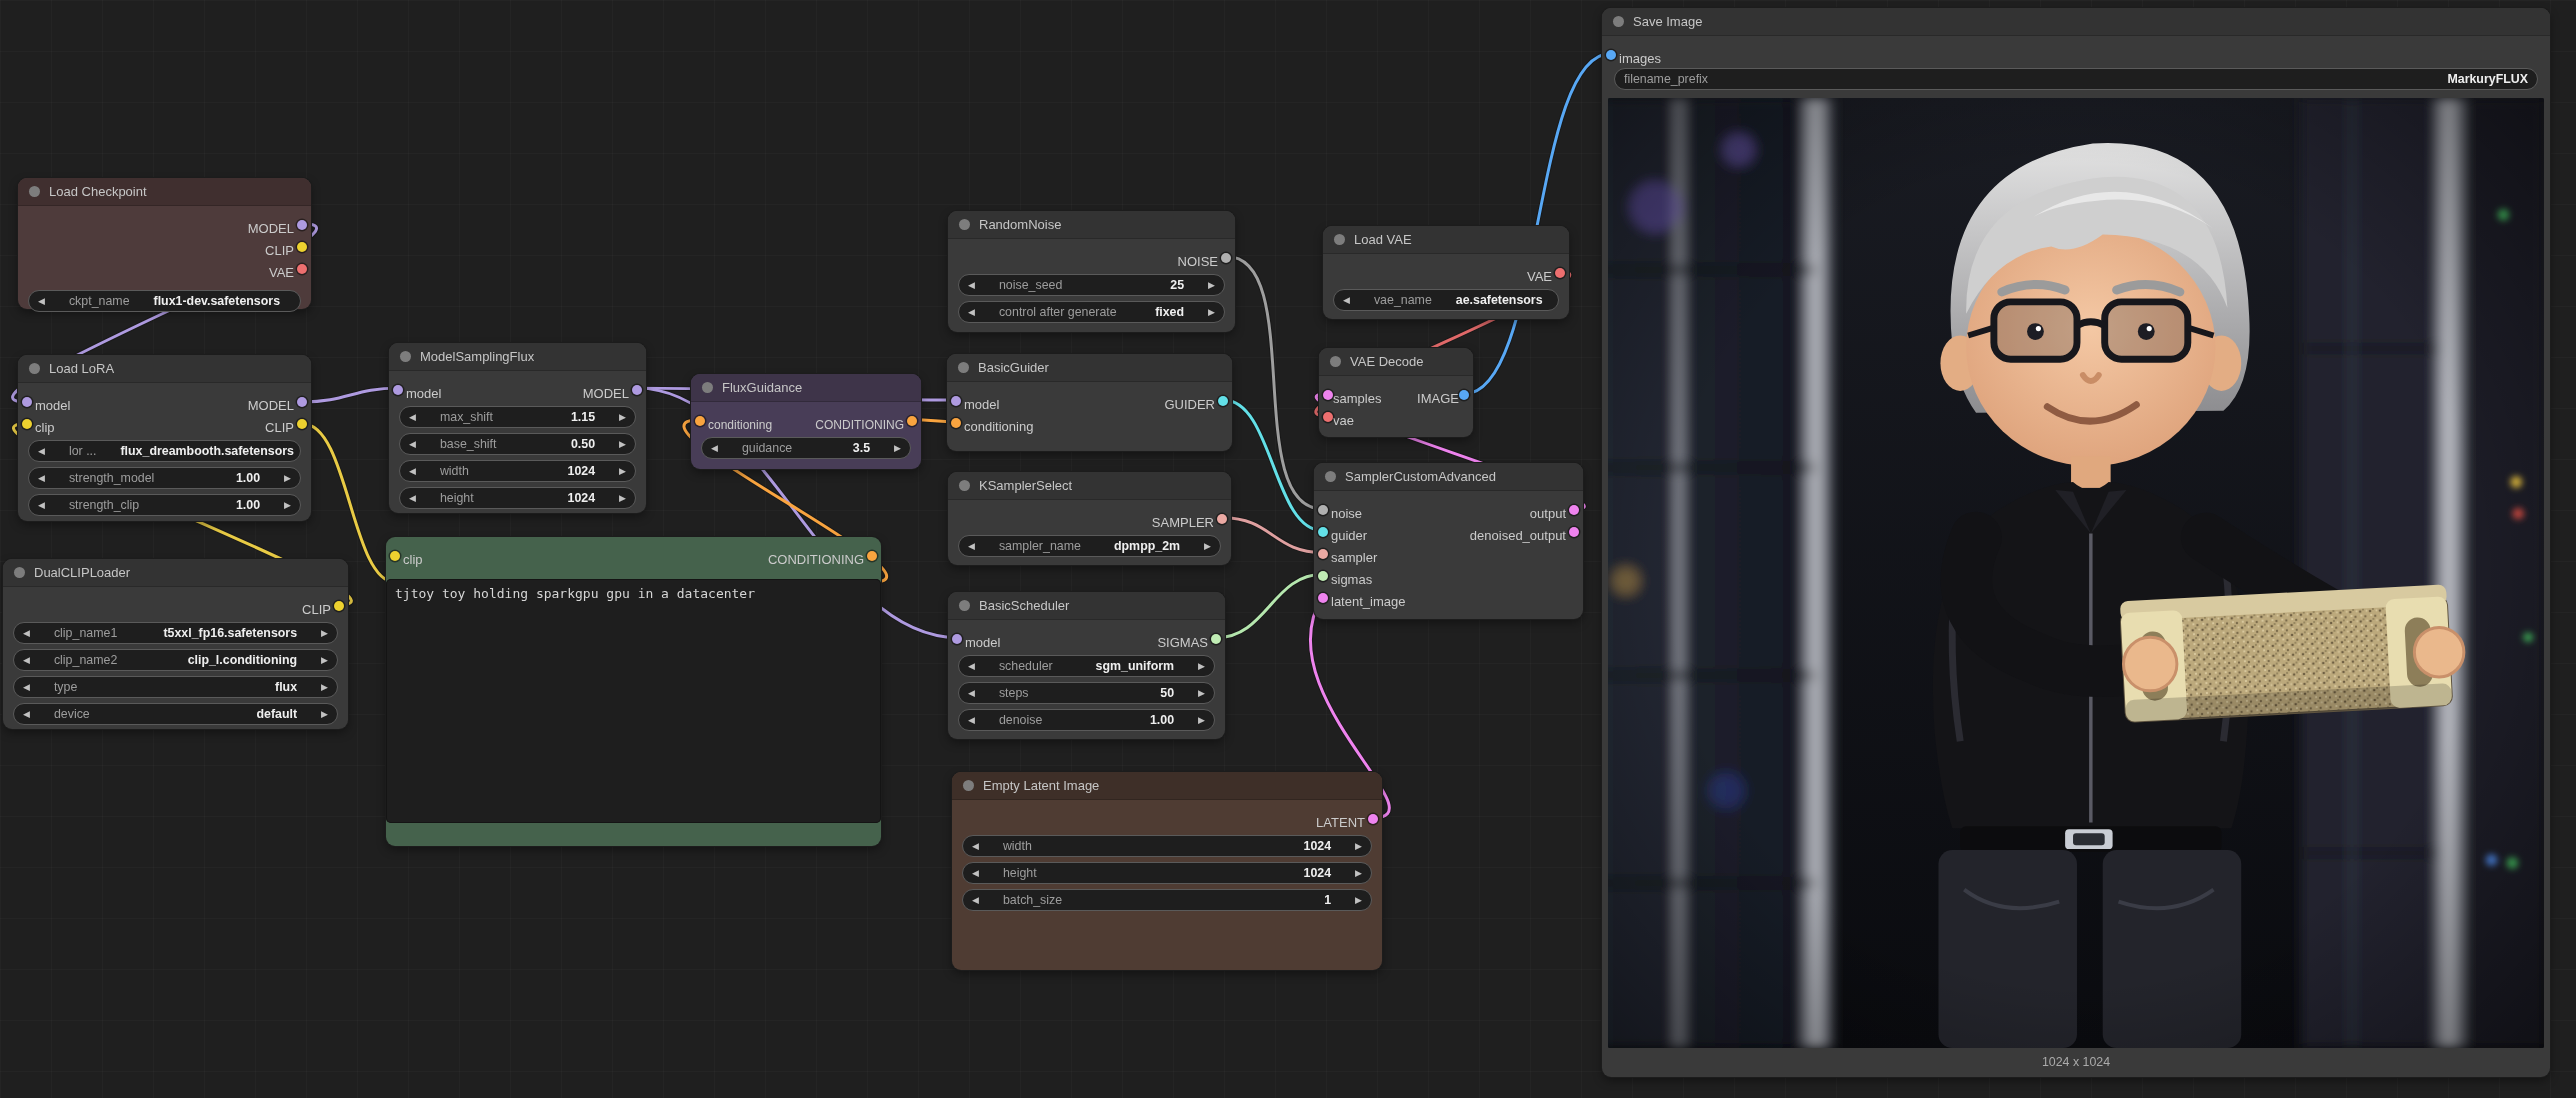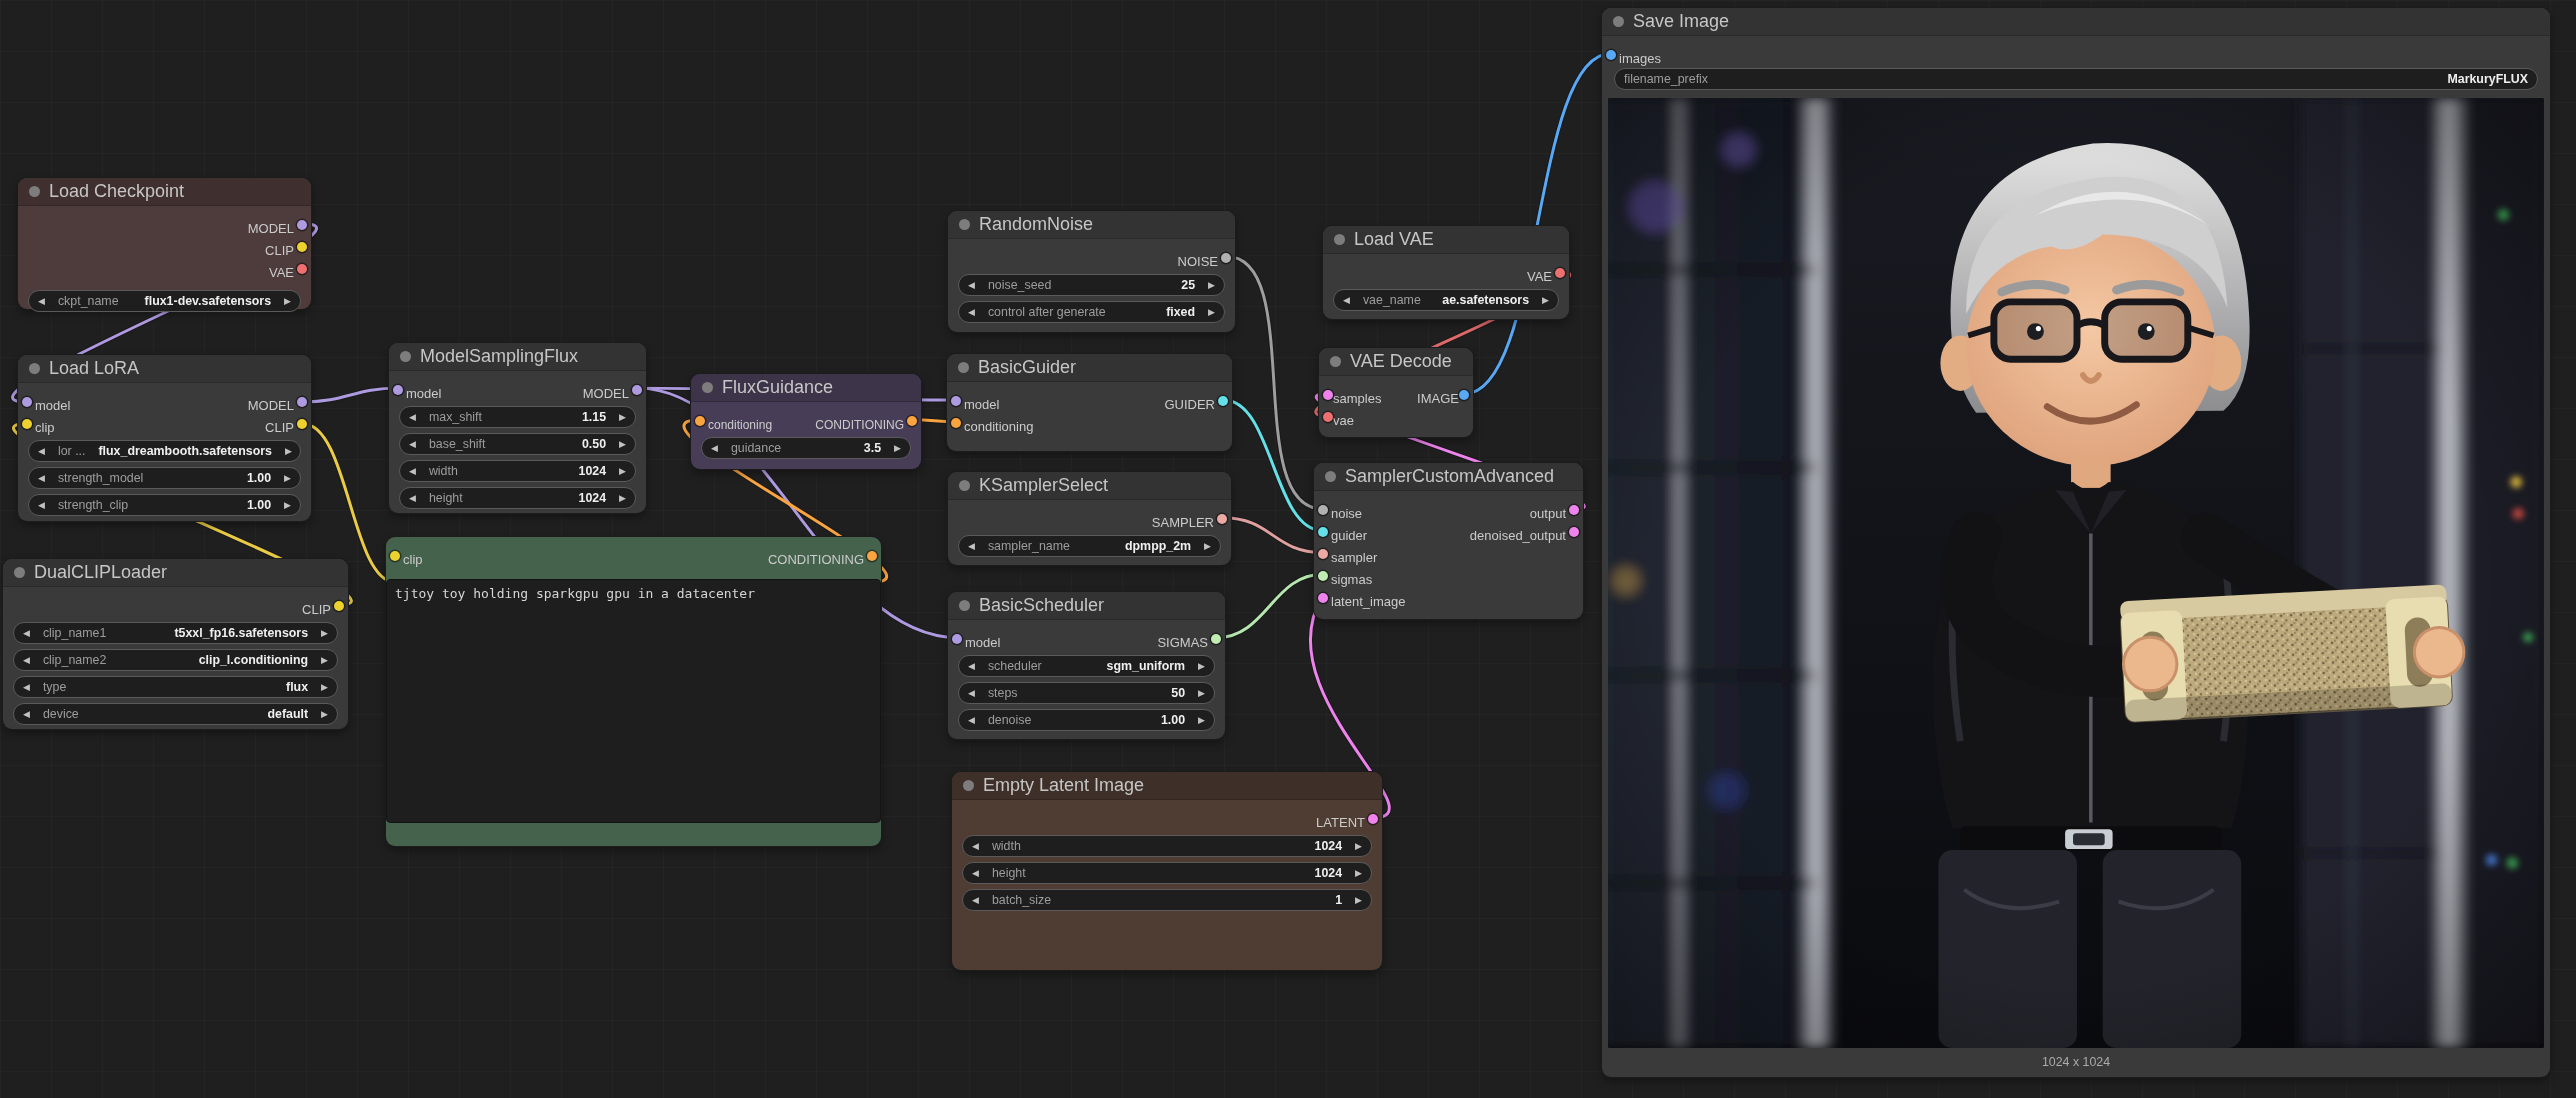--- a/index.html
+++ b/index.html
@@ -6,37 +6,37 @@
   #canvas{position:relative;width:2576px;height:1099px;overflow:hidden;
     background-color:#1f1f1f;
     background-image:linear-gradient(rgba(255,255,255,.022) 1px,transparent 1px),
                      linear-gradient(90deg,rgba(255,255,255,.022) 1px,transparent 1px);
     background-size:51px 51px;
     font-family:"Liberation Sans",sans-serif;}
   #wires{position:absolute;left:0;top:0;z-index:1;}
   .node{position:absolute;z-index:2;border-radius:9px;background:var(--body,#3a3a3a);
     box-shadow:0 0 0 1px #1c1c1c,0 4px 10px rgba(0,0,0,.38);}
   .hdr{height:27px;display:flex;align-items:center;gap:9px;padding:0 11px;
-    border-radius:9px 9px 0 0;background:var(--hdr,#333333);color:#c6c6c6;font-size:18px;
+    border-radius:9px 9px 0 0;background:var(--hdr,#333333);color:#c6c6c6;font-size:13px;
     border-bottom:1px solid rgba(0,0,0,.18);white-space:nowrap;overflow:hidden;}
   .cdot{width:11px;height:11px;border-radius:50%;background:#7d7d7d;flex:0 0 auto;}
   .slots{padding:8px 0 5px;}
   .srow{position:relative;height:22px;display:flex;align-items:flex-end;padding:0 17px;
     font-size:13px;color:#cbcbcb;white-space:nowrap;}
   .srow .r{margin-left:auto;}
   .dot{position:absolute;width:10px;height:10px;border-radius:50%;top:50%;
     transform:translateY(-50%);box-shadow:0 0 0 1.5px rgba(0,0,0,.45);}
   .dot.in{left:4px}.dot.out{right:4px}
   .c-model{background:#ae9ae0}.c-clip{background:#edd12f}.c-vae{background:#ed6f6f}
   .c-cond{background:#f9a43f}.c-noise{background:#b0b0b0}.c-guider{background:#63e0e8}
   .c-sampler{background:#eba9a3}.c-sigmas{background:#c0ecb4}.c-latent{background:#ee83ee}
   .c-image{background:#58a8f5}
   .widget{height:20px;margin:5px 10px 0;background:#1e1e1e;border:1px solid #5a5a5a;
     border-radius:11px;display:flex;align-items:center;padding:0 9px;font-size:12.4px;
-    color:#9d9d9d;gap:13px;white-space:nowrap;overflow:hidden;}
+    color:#9d9d9d;gap:24px;white-space:nowrap;overflow:hidden;}
   .widget .wv{margin-left:auto;color:#efefef;font-weight:700;}
   .arw{font-size:9px;color:#c2c2c2;flex:0 0 auto;line-height:1;}
   .textarea{margin:12px 0 0;height:230px;background:#1e1e1e;border-radius:5px;
     padding:7px 9px;font-family:"DejaVu Sans Mono",monospace;font-size:13px;color:#d6d6d6;
     box-shadow:inset 0 0 0 1px #141414;overflow:hidden;}
   .imgbox{margin:8px 6px 0;height:950px;border-radius:2px;overflow:hidden;background:#0c0d11;}
   .imgbox svg{display:block;width:100%;height:100%;}
   .caption{height:28px;display:flex;align-items:center;justify-content:center;
     font-size:12.4px;color:#aaaaaa;}
 </style>

